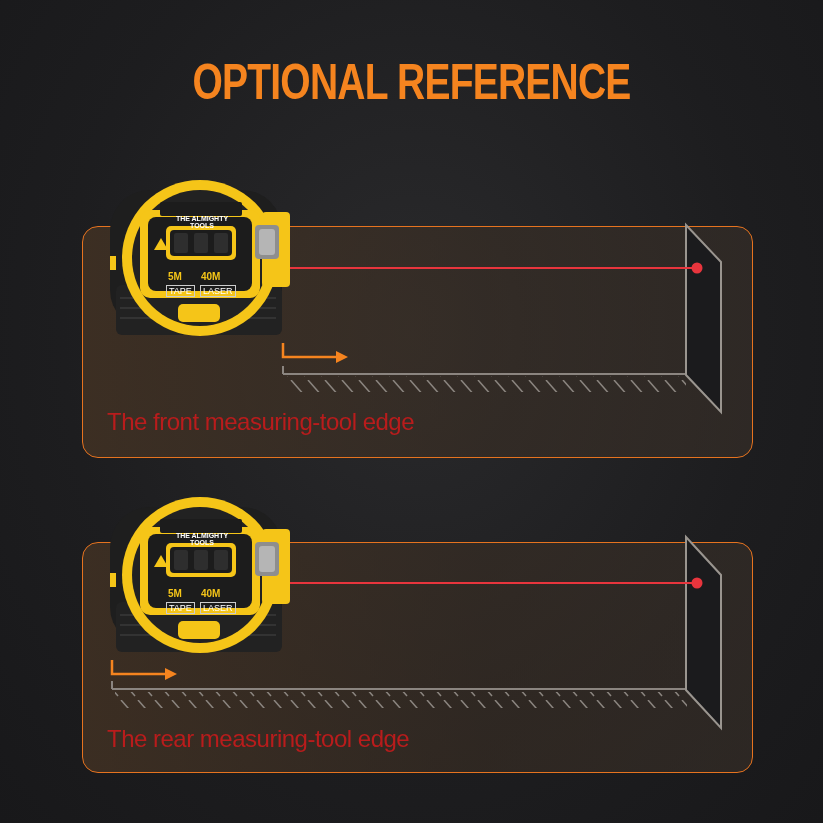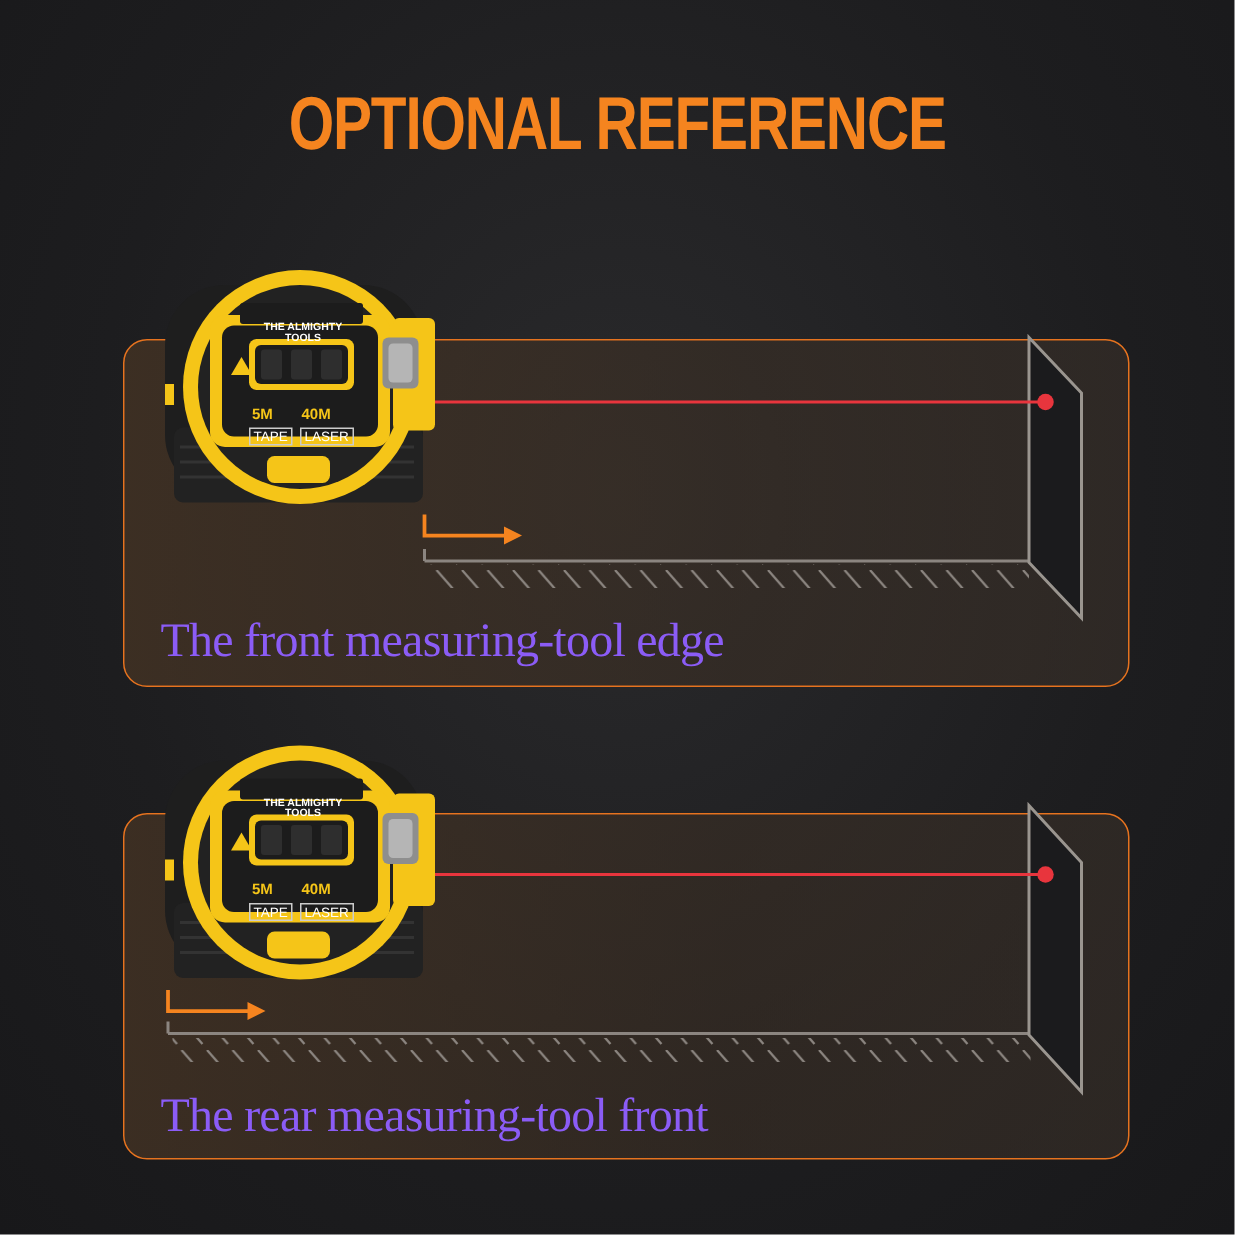--- a/index.html
+++ b/index.html
@@ -1,21 +1,21 @@
 <!DOCTYPE html>
 <html><head>
 <meta charset="utf-8">
 <style>
   html,body{margin:0;padding:0;}
   body{width:823px;height:823px;overflow:hidden;background:radial-gradient(ellipse at 50% 40%,#2a2a2c 0%,#1d1d1f 60%,#18181a 100%);font-family:"Liberation Sans",sans-serif;position:relative;}
   .title{position:absolute;left:0;top:52px;width:823px;text-align:center;color:#f5841f;font-family:"Liberation Sans",sans-serif;font-weight:bold;font-size:50px;letter-spacing:-1px;transform:scaleX(0.78);transform-origin:center;line-height:60px;}
   .panel{position:absolute;left:82px;width:671px;border:1.5px solid #e6731f;border-radius:16px;background:linear-gradient(90deg,rgba(70,52,36,0.75) 0%,rgba(58,46,36,0.6) 60%,rgba(60,50,42,0.55) 100%);box-sizing:border-box;}
   .panel.p1{top:226px;height:232px;}
   .panel.p2{top:542px;height:231px;}
-  .caption{position:absolute;left:107px;color:#8b5cf6;font-size:32px;font-family:Liberation Serif, serif;font-weight:normal;letter-spacing:-0.5px;}
+  .caption{position:absolute;left:107px;color:#b91c1c;font-size:24px;font-family:Liberation Sans, sans-serif;font-weight:normal;letter-spacing:-0.5px;}
   .cap1{top:408px;}
   .cap2{top:725px;}
   svg.scene{position:absolute;left:0;top:0;}
 </style>
 </head>
 <body>
 
 <div class="title">OPTIONAL REFERENCE</div>
 
 <div class="panel p1"></div>
@@ -100,13 +100,13 @@
 <div style="position:absolute;left:166px;top:285px;font-size:9px;color:#fff;border:1px solid #ccc;padding:0 2px;">TAPE</div>
 <div style="position:absolute;left:200px;top:285px;font-size:9px;color:#fff;border:1px solid #ccc;padding:0 2px;">LASER</div>
 
 <div style="position:absolute;left:163px;top:532px;width:78px;font-size:7px;color:#fff;text-align:center;font-weight:bold;">THE ALMIGHTY TOOLS</div>
 <div style="position:absolute;left:168px;top:588px;font-size:10px;font-weight:bold;color:#f5c518;">5M</div>
 <div style="position:absolute;left:201px;top:588px;font-size:10px;font-weight:bold;color:#f5c518;">40M</div>
 <div style="position:absolute;left:166px;top:602px;font-size:9px;color:#fff;border:1px solid #ccc;padding:0 2px;">TAPE</div>
 <div style="position:absolute;left:200px;top:602px;font-size:9px;color:#fff;border:1px solid #ccc;padding:0 2px;">LASER</div>
 
 <div class="caption cap1">The front measuring-tool edge</div>
-<div class="caption cap2">The rear measuring-tool front</div>
+<div class="caption cap2">The rear measuring-tool edge</div>
 
 </body></html>

